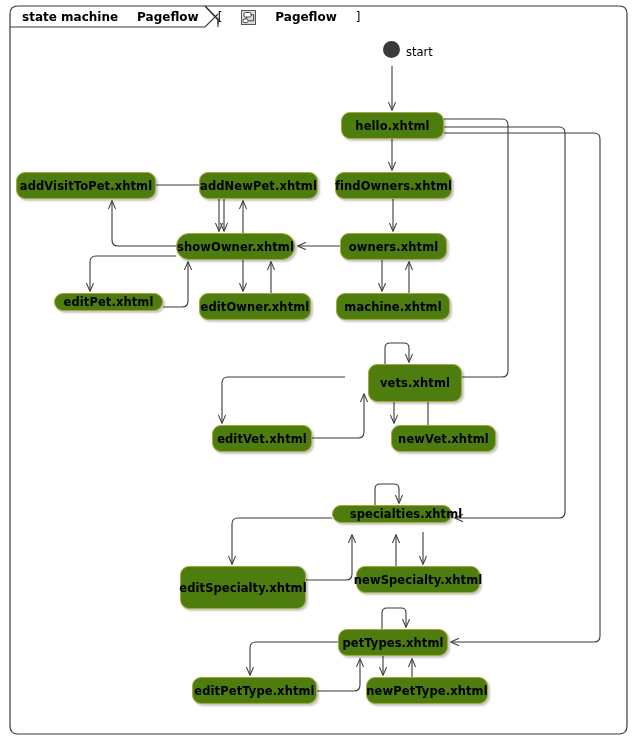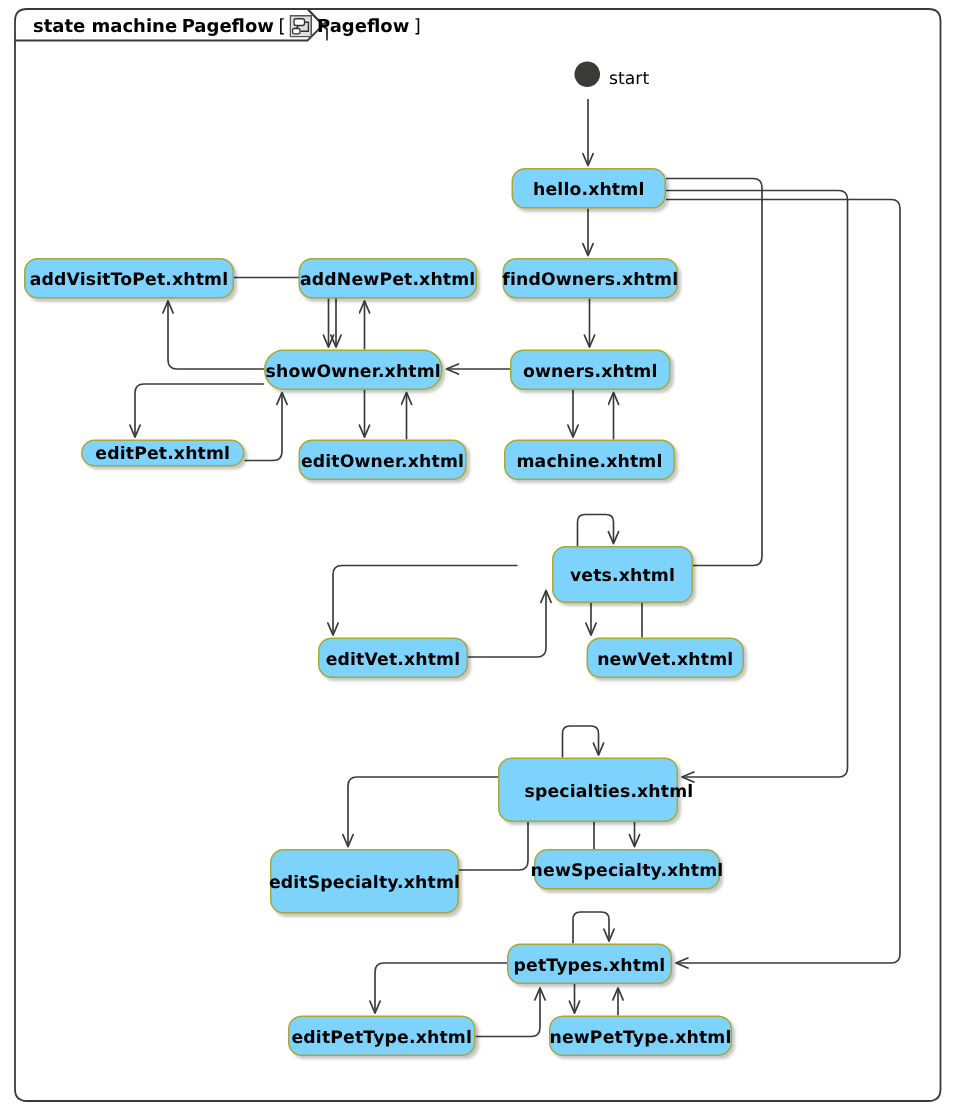--- a/index.html
+++ b/index.html
@@ -1,31 +1,31 @@
 <!DOCTYPE html>
 <html><head>
 <meta charset="utf-8">
 <style>
   html,body{margin:0;padding:0;background:#ffffff;}
   body{width:637px;height:744px;font-family:"DejaVu Sans",sans-serif;}
   #canvas{position:relative;width:637px;height:744px;overflow:hidden;}
   #frame-svg{position:absolute;left:0;top:0;}
   .frame-title{
     position:absolute;left:22px;top:8px;height:18px;
-    display:flex;align-items:center;gap:3px;
+    display:flex;align-items:center;gap:19px;
     font-size:12px;color:#000;white-space:nowrap;z-index:5;
   }
   .frame-kind{font-weight:bold;}
   .frame-name{font-weight:bold;}
   .frame-icon{
     display:inline-block;width:15px;height:15px;vertical-align:middle;
   }
   .node{
     position:absolute;box-sizing:border-box;
-    background:#7dd3fc;border:1px solid #A8A838;border-radius:9px;
+    background:#4d7c0f;border:1px solid #A8A838;border-radius:9px;
     display:flex;align-items:center;justify-content:center;
     font-size:11.5px;font-weight:bold;color:#000;
     box-shadow:2px 2px 2px rgba(0,0,0,0.22);
     z-index:3;white-space:nowrap;letter-spacing:0.1px;
   }
   .start-node{
     position:absolute;width:17px;height:17px;border-radius:50%;
     background:#3A3A38;z-index:3;
   }
   .start-label{
@@ -170,21 +170,21 @@
       </div>
       <div class="node" style="left: 345px; top: 364px; width: 94px; height: 38px; margin-left: 23px;">
         <span>vets.xhtml</span>
       </div>
       <div class="node" style="left: 212px; top: 425px; width: 100px; height: 27px;">
         <span>editVet.xhtml</span>
       </div>
       <div class="node" style="left: 363px; top: 425px; width: 105px; height: 27px; margin-left: 28px;">
         <span>newVet.xhtml</span>
       </div>
-      <div class="node" style="left: 332px; top: 505px; width: 120px; height: 43px; padding-left: 28px;">
+      <div class="node" style="left: 332px; top: 505px; width: 120px; height: 18px; padding-left: 28px;">
         <span>specialties.xhtml</span>
       </div>
       <div class="node" style="left: 180px; top: 566px; width: 126px; height: 43px;">
         <span>editSpecialty.xhtml</span>
       </div>
       <div class="node" style="left: 356px; top: 566px; width: 124px; height: 27px;">
         <span>newSpecialty.xhtml</span>
       </div>
       <div class="node" style="left: 338px; top: 629px; width: 110px; height: 27px;">
         <span>petTypes.xhtml</span>

